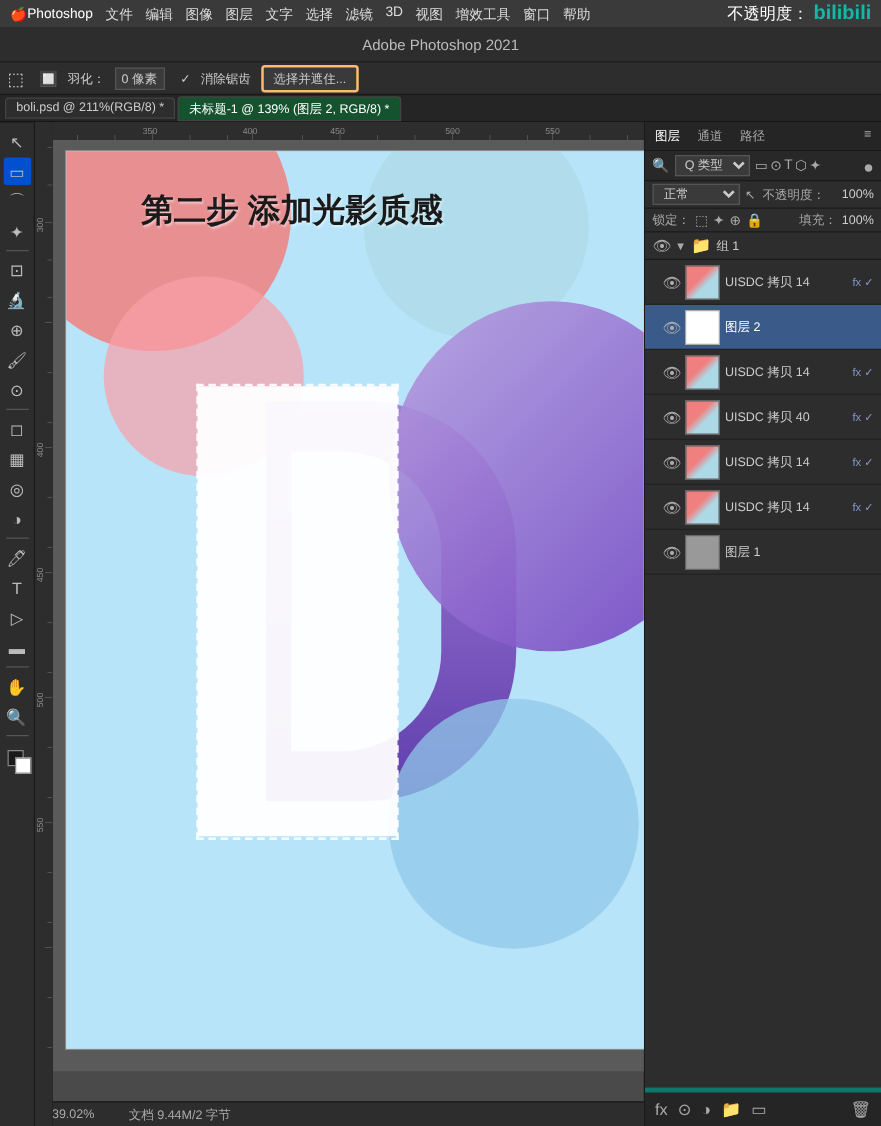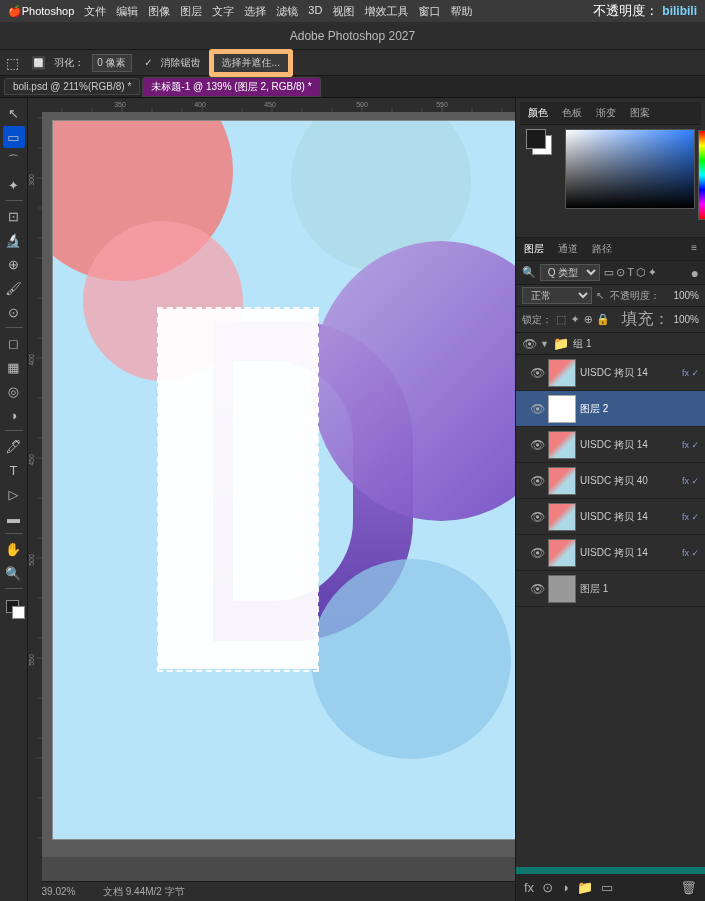--- a/index.html
+++ b/index.html
@@ -22,30 +22,30 @@
       font-size: 11px; color: #ccc; border-bottom: 1px solid #1a1a1a;
     }
     #toolbar .center-title { flex: 1; text-align: center; font-size: 12px; color: #bbb; }
 
     
     #optionsbar {
       width: 705px; height: 26px; background: #2d2d2d;
       display: flex; align-items: center; padding: 0 6px; gap: 8px;
       font-size: 10px; color: #ccc; border-bottom: 1px solid #1a1a1a;
     }
-    #optionsbar .opt-btn { padding: 2px 8px; background: #3a3a3a; border: 5px solid #fdba74; border-radius: 3px; font-size: 10px; color: #ccc; cursor: pointer; }
+    #optionsbar .opt-btn { padding: 2px 8px; background: #3a3a3a; border: 2px solid #fdba74; border-radius: 3px; font-size: 10px; color: #ccc; cursor: pointer; }
 
     
     #tabbar {
       width: 705px; height: 22px; background: #252525;
       display: flex; align-items: center; padding: 0 4px;
       font-size: 10px; color: #aaa; border-bottom: 1px solid #111;
     }
     #tabbar .tab { padding: 2px 8px; background: #2d2d2d; border: 1px solid #444; border-radius: 3px 3px 0 0; margin-right: 2px; cursor: pointer; font-size: 10px; color: #ccc; }
-    #tabbar .tab.active { background: #701a75; color: #fff; }
+    #tabbar .tab.active { background: #14532d; color: #fff; }
 
     
     #main-area {
       position: absolute; top: 98px; left: 0; width: 705px; height: 803px;
       display: flex;
     }
 
     
     #left-toolbar {
       width: 28px; height: 803px; background: #2d2d2d;
@@ -201,21 +201,21 @@
       background: #3a3a3a; border: 1px solid #555; color: #ccc;
       font-size: 10px; padding: 1px 4px; width: 70px;
     }
     .opacity-label { font-size: 10px; color: #aaa; margin-left: auto; }
     .opacity-value { font-size: 10px; color: #ccc; width: 35px; text-align: right; }
 
     .lock-row {
       display: flex; align-items: center; padding: 2px 6px; gap: 4px;
       font-size: 10px; color: #aaa; border-bottom: 1px solid #1a1a1a;
     }
-    .fill-label { margin-left: auto; font-size: 16px; color: #aaa; font-family: Liberation Mono, monospace; }
+    .fill-label { margin-left: auto; font-size: 10px; color: #aaa; font-family: Liberation Mono, monospace; }
     .fill-value { font-size: 10px; color: #ccc; }
 
     
     .layers-list { flex: 1; overflow-y: auto; }
     .layer-group-header {
       display: flex; align-items: center; padding: 3px 6px; gap: 4px;
       background: #2d2d2d; cursor: pointer; border-bottom: 1px solid #1a1a1a;
     }
     .layer-item {
       display: flex; align-items: center; padding: 2px 6px 2px 14px; gap: 4px;
@@ -230,21 +230,21 @@
       flex-shrink: 0; position: relative; overflow: hidden;
     }
     .layer-thumb.white { background: white; }
     .layer-thumb.gray { background: #888; }
     .layer-name { font-size: 10px; color: #ccc; flex: 1; }
     .layer-fx { font-size: 9px; color: #8899cc; margin-left: 16px; }
 
     
     .panel-bottom {
       display: flex; align-items: center; padding: 4px 6px; gap: 4px;
-      border-top: 7px solid #0f766e; background: #252525;
+      border-top: 4px solid #0f766e; background: #252525;
     }
     .panel-bottom-icon { font-size: 13px; color: #aaa; cursor: pointer; padding: 2px; }
 
     
     .thumb-uisdc {
       background: linear-gradient(135deg, #f08080 30%, #b8e4f9 70%);
     }
 
     .panel-icon-area { display: flex; gap: 2px; }
     
@@ -271,26 +271,26 @@
     <span>选择</span>
     <span>滤镜</span>
     <span>3D</span>
     <span>视图</span>
     <span>增效工具</span>
     <span>窗口</span>
     <span>帮助</span>
   </div>
   <div class="right-logo">
     <span style="color:#fff; font-size:13px;">不透明度：</span>
-    <span style="color:#7dd3fc; font-weight:bold; font-size:12px;">bilibili</span>
+    <span style="color:#14b8a6; font-weight:bold; font-size:16px;">bilibili</span>
   </div>
 </div>
 
 <div id="toolbar">
-  <span class="center-title">Adobe Photoshop 2027</span>
+  <span class="center-title">Adobe Photoshop 2021</span>
 </div>
 
 <div id="optionsbar">
   <span style="font-size:14px; margin-right:4px;">⬚</span>
   <span style="font-size:12px;">🔲</span>
   <span>羽化：</span>
   <span style="background:#3a3a3a; border:1px solid #555; padding:1px 4px; font-size:10px; color:#ccc; min-width:40px; display:inline-block;">0 像素</span>
   <span style="margin-left:4px;">✓</span>
   <span>消除锯齿</span>
   <button class="opt-btn">选择并遮住...</button>
@@ -419,57 +419,35 @@
         <div class="art-d-letter"></div>
         <div class="art-d-cutout"></div>
 
         <div class="art-circle-purple"></div>
         <div class="art-circle-blue-br"></div>
 
         <div class="art-white-rect"></div>
 
         <div class="selection-box"></div>
 
+        <div class="step2-text">第二步 添加光影质感</div>
 
       </div>
 
     </div>
 
     <div id="statusbar">
       <span style="min-width:55px; display:inline-block;">139.02%</span>
       <span>文档 9.44M/2 字节</span>
 
     </div>
   </div>
 
   <div id="right-panel">
 
-    <div id="color-panel">
-      <div class="right-panel-top-tabs">
-        <span class="rpt-tab active">颜色</span>
-        <span class="rpt-tab">色板</span>
-        <span class="rpt-tab">渐变</span>
-        <span class="rpt-tab">图案</span>
-      </div>
-      <div style="padding: 4px 6px; display:flex; gap:6px; align-items:flex-start;">
-
-        <div style="position:relative; width:32px; height:32px; flex-shrink:0;">
-          <div style="position:absolute; top:6px; left:6px; width:20px; height:20px; background:white; border:1px solid #888;"></div>
-          <div style="position:absolute; top:0; left:0; width:20px; height:20px; background:#1a1a1a; border:1px solid #888;"></div>
-        </div>
-
-        <div style="flex:1; display:flex; flex-direction:column; gap:3px;">
-          <div style="position:relative; width:100%;">
-            <div class="color-gradient" style="width:130px; height:80px; background: linear-gradient(to bottom, white, black), linear-gradient(to right, white, #3080ff); background-blend-mode: multiply;">
-              <div class="hue-bar"></div>
-            </div>
-          </div>
-        </div>
-      </div>
-    </div>
 
     <div id="layers-panel">
       <div class="right-panel-top-tabs">
         <span class="rpt-tab active">图层</span>
         <span class="rpt-tab">通道</span>
         <span class="rpt-tab">路径</span>
         <span style="margin-left:auto;" class="rpt-tab">≡</span>
       </div>
 
       <div class="layer-filter">

